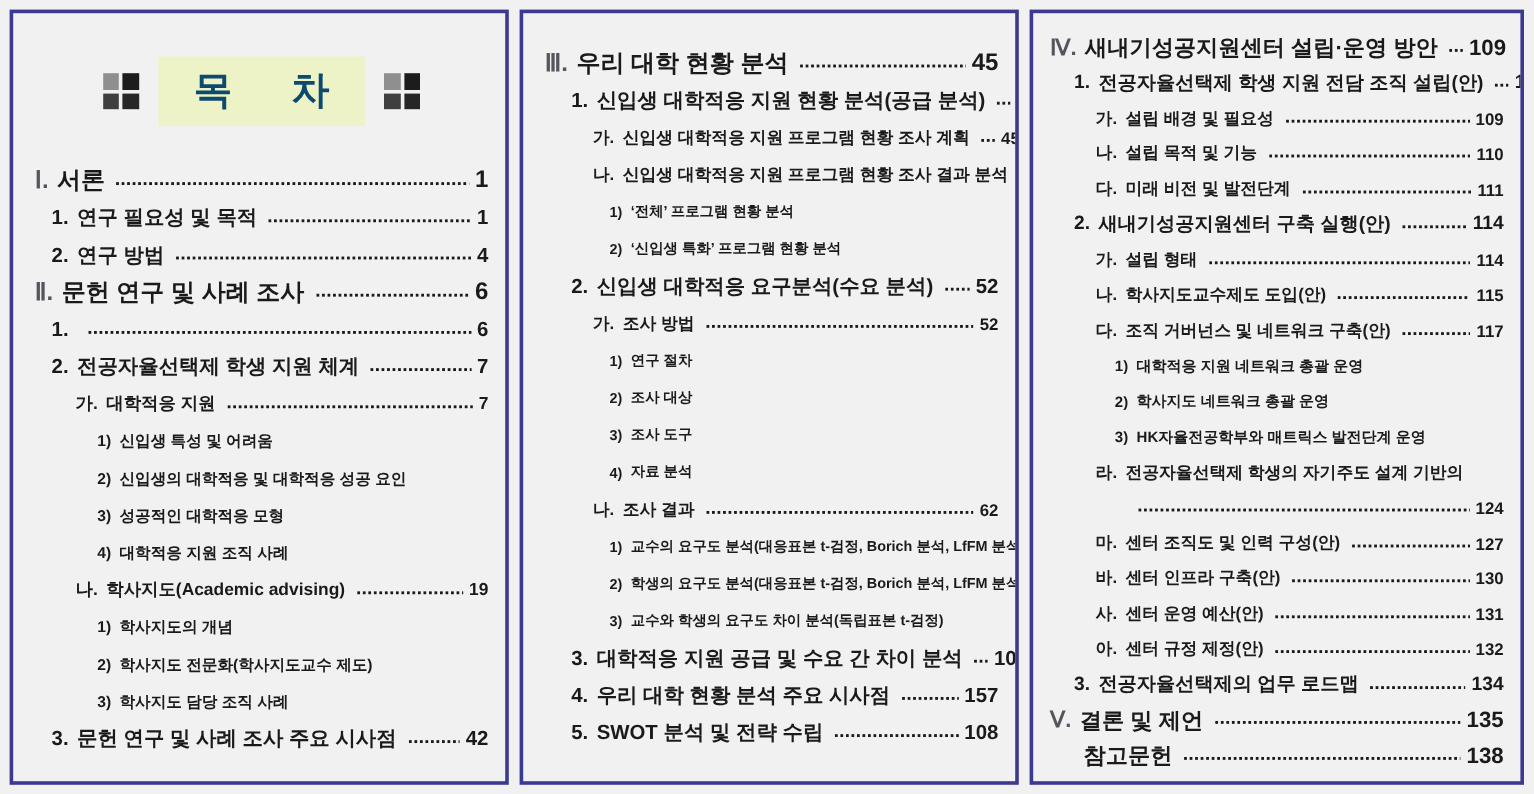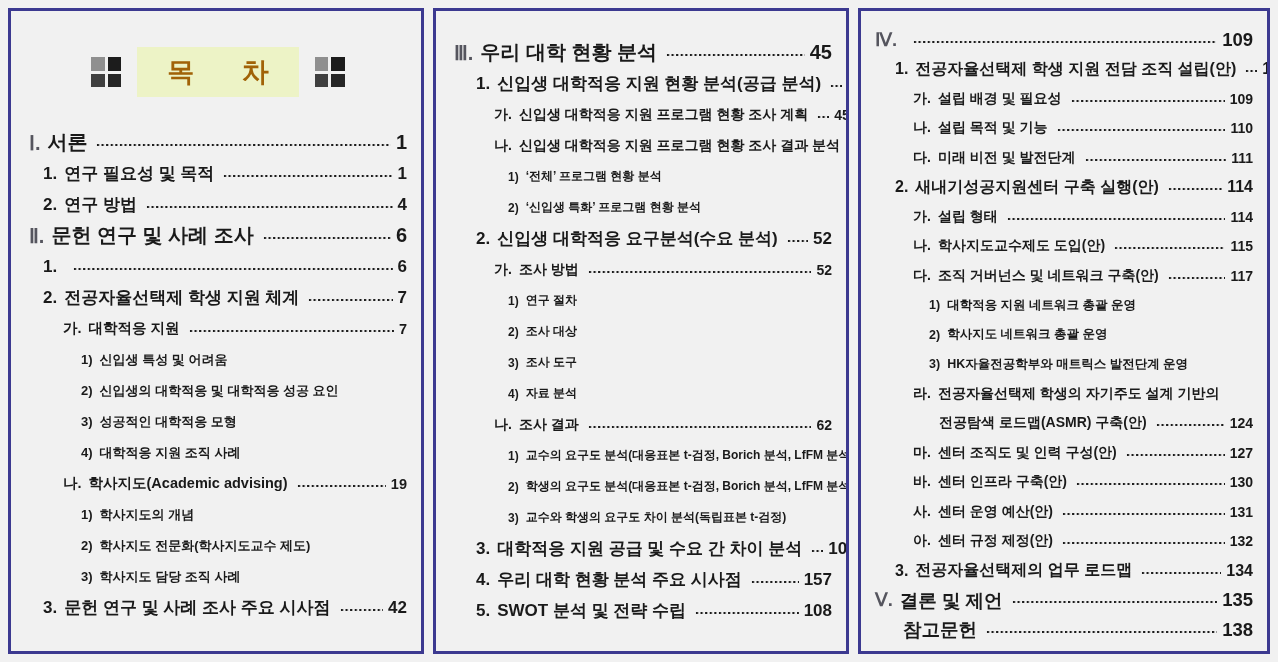--- a/index.html
+++ b/index.html
@@ -40,24 +40,24 @@
     gap: 3px; flex: 0 0 auto;
   }
   .checker i { display: block; }
   .checker i:nth-child(1) { background: var(--ck1); }
   .checker i:nth-child(2) { background: var(--ck2); }
   .checker i:nth-child(3) { background: var(--ck3); }
   .checker i:nth-child(4) { background: var(--ck4); }
   .title-badge {
     background: var(--title-bg);
     padding: 7px 30px;
-    font-size: 27px;
+    font-size: 32px;
     word-spacing: 40px;
     white-space: pre;
-    color: #a16207;
+    color: #0c4a6e;
   }
   
   .row { display: flex; align-items: center; }
   .num { margin-right: 7px; white-space: pre; }
   .num.roman { color: var(--roman); }
   .text { white-space: nowrap; }
   .leader {
     flex: 1 1 auto; min-width: 12px;
     height: 4px; margin: 4px 5px 0 9px;
     background-image: radial-gradient(circle at 2px 2px, var(--text) 1.25px, transparent 1.35px);
@@ -289,20 +289,21 @@
         <div class="leader"></div>
         <span class="page">108</span>
       </div>
     </div>
 </div>
 
 <div class="panel col-right">
   <div class="entries">
       <div class="row l1">
         <span class="num roman">Ⅳ.</span>
+        <span class="text">새내기성공지원센터 설립·운영 방안</span>
         <div class="leader"></div>
         <span class="page">109</span>
       </div>
       <div class="row l2">
         <span class="num">1.</span>
         <span class="text">전공자율선택제 학생 지원 전담 조직 설립(안)</span>
         <div class="leader"></div>
         <span class="page">109</span>
       </div>
       <div class="row l3">
@@ -357,21 +358,20 @@
       </div>
       <div class="row l4">
         <span class="num">3)</span>
         <span class="text">HK자율전공학부와 매트릭스 발전단계 운영</span>
       </div>
       <div class="row l3">
         <span class="num">라.</span>
         <span class="text">전공자율선택제 학생의 자기주도 설계 기반의</span>
       </div>
       <div class="row l3 cont">
-        <span class="text">전공탐색 로드맵(ASMR) 구축(안)</span>
         <div class="leader"></div>
         <span class="page">124</span>
       </div>
       <div class="row l3">
         <span class="num">마.</span>
         <span class="text">센터 조직도 및 인력 구성(안)</span>
         <div class="leader"></div>
         <span class="page">127</span>
       </div>
       <div class="row l3">

